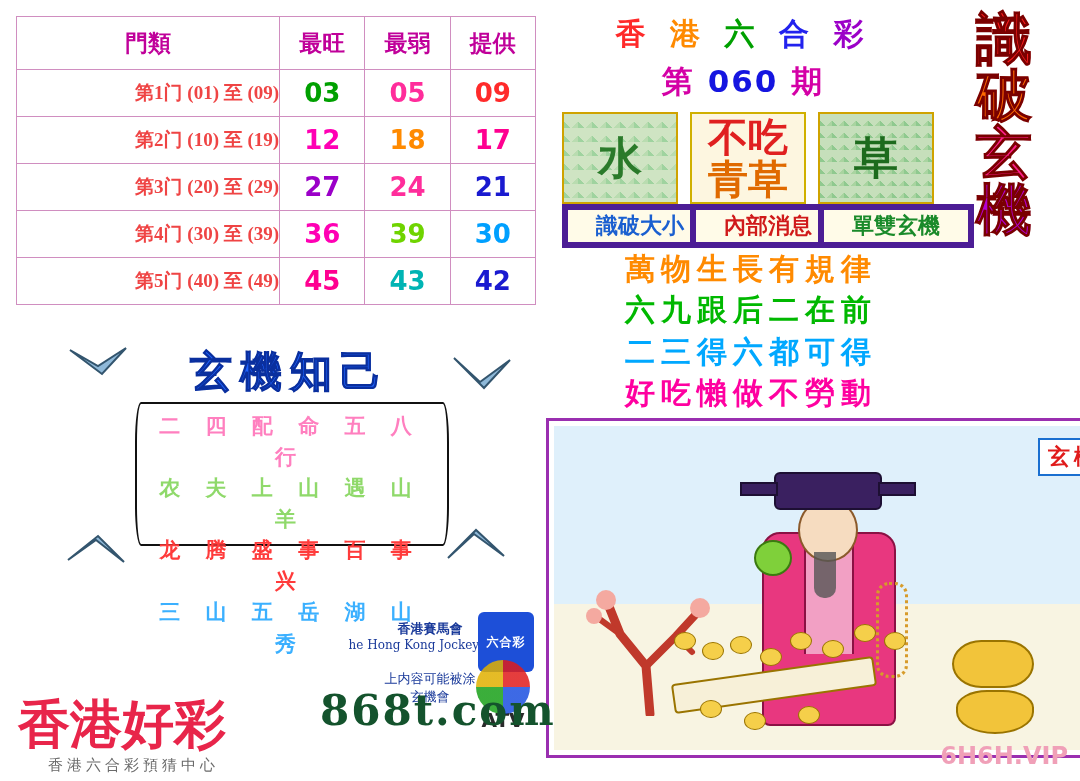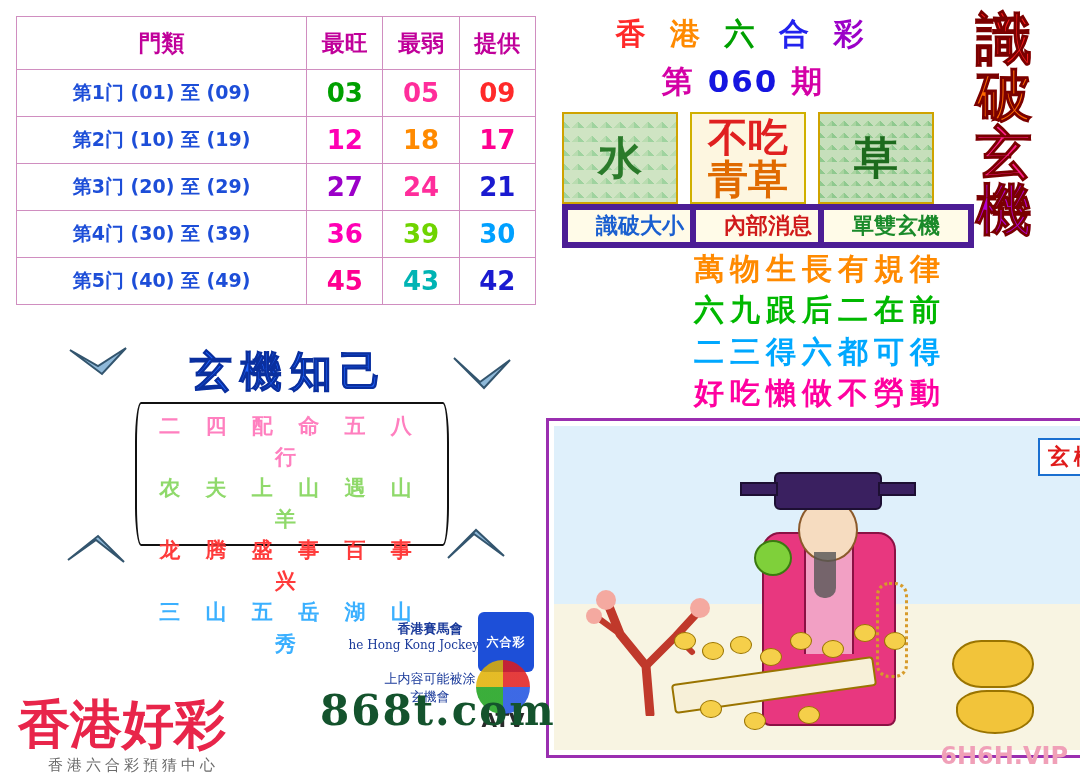--- a/index.html
+++ b/index.html
@@ -18,21 +18,21 @@
     text-align:center;
     padding:0;
     height:46px;
     font-weight:bold;
   }
   table.main th{
     font-size:23px;color:#c0009a;font-family:"DejaVu Sans",sans-serif;
     height:52px;
   }
   table.main td.label{
-    font-size:19px;color:#1d4ed8;text-align:center;white-space:nowrap;
+    font-size:19px;color:#ef4444;text-align:right;white-space:nowrap;font-family:Liberation Serif, serif;
   }
   table.main td.num{font-size:26px;}
   .c-green{color:#00a000;}
   .c-pink{color:#ff2d9b;}
   .c-red{color:#ff2a2a;}
   .c-magenta{color:#ff00b4;}
   .c-orange{color:#ff8a00;}
   .c-blue{color:#2222ee;}
   .c-purple{color:#9b00c8;}
   .c-teal{color:#00b4b4;}
@@ -97,21 +97,21 @@
     position:absolute;top:92px;width:112px;text-align:center;
     font-size:22px;font-weight:bold;
     border:6px solid #4c1d95;background:#fffbe8;
     padding:1px 16px;
   }
   .cap1{left:6px;color:#1a5fd0;}
   .cap2{left:134px;color:#d01a1a;}
   .cap3{left:262px;color:#1a8a2a;}
 
   
-  .verses{position:absolute;left:556px;top:248px;width:390px;text-align:right;}
+  .verses{position:absolute;left:556px;top:248px;width:390px;text-align:center;}
   .verses div{
     font-size:30px;font-weight:bold;letter-spacing:6px;line-height:1.38;
     font-family:"DejaVu Serif","Liberation Serif",serif;
   }
   .v1{color:#ff8a00;}
   .v2{color:#00b800;}
   .v3{color:#00a8ff;}
   .v4{color:#ff00a0;}
 
   

